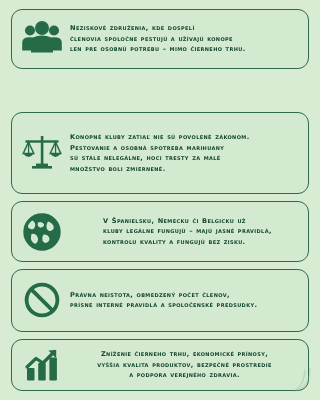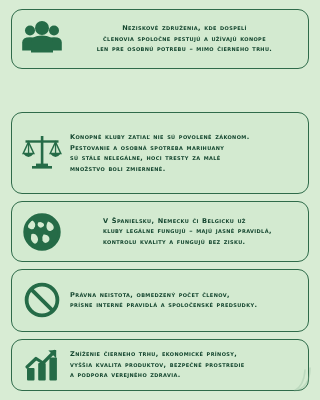--- a/index.html
+++ b/index.html
@@ -59,25 +59,25 @@
     font-size: 6.6px;
     line-height: 1.62;
     font-weight: bold;
     font-variant: small-caps;
     letter-spacing: 0.38px;
     word-spacing: 0.6px;
     white-space: pre-line;
   }
 
   
-  .card-1 { height: 72px; text-align: center; }
+  .card-1 { height: 72px; }
   .card-2 { height: 100px; margin-top: 36px; }
   .card-3 { height: 72px; gap: 33px; }
   .card-4 { height: 76px; }
-  .card-5 { height: 62px; margin-bottom: 0; }
+  .card-5 { height: 62px; margin-bottom: 0; text-align: center; }
 
   .watermark {
     position: absolute;
     right: 6px;
     bottom: 4px;
     width: 30px;
     height: 30px;
     opacity: 0.32;
     pointer-events: none;
   }

